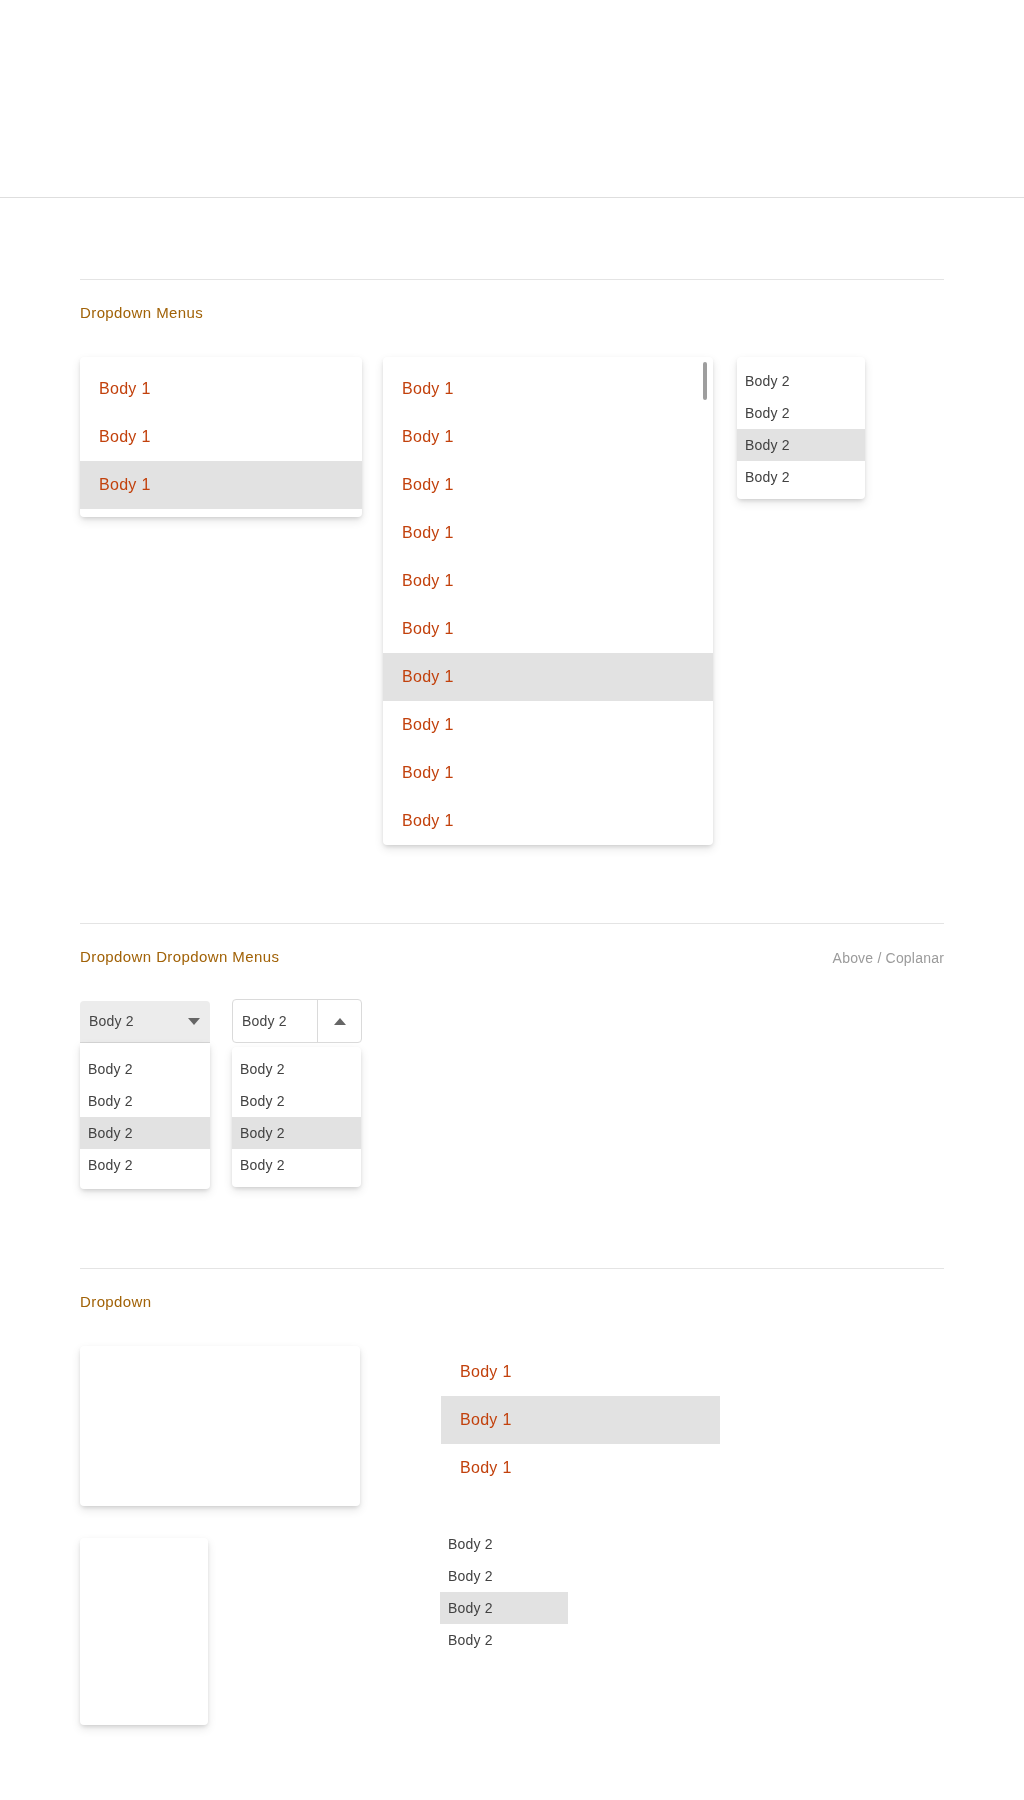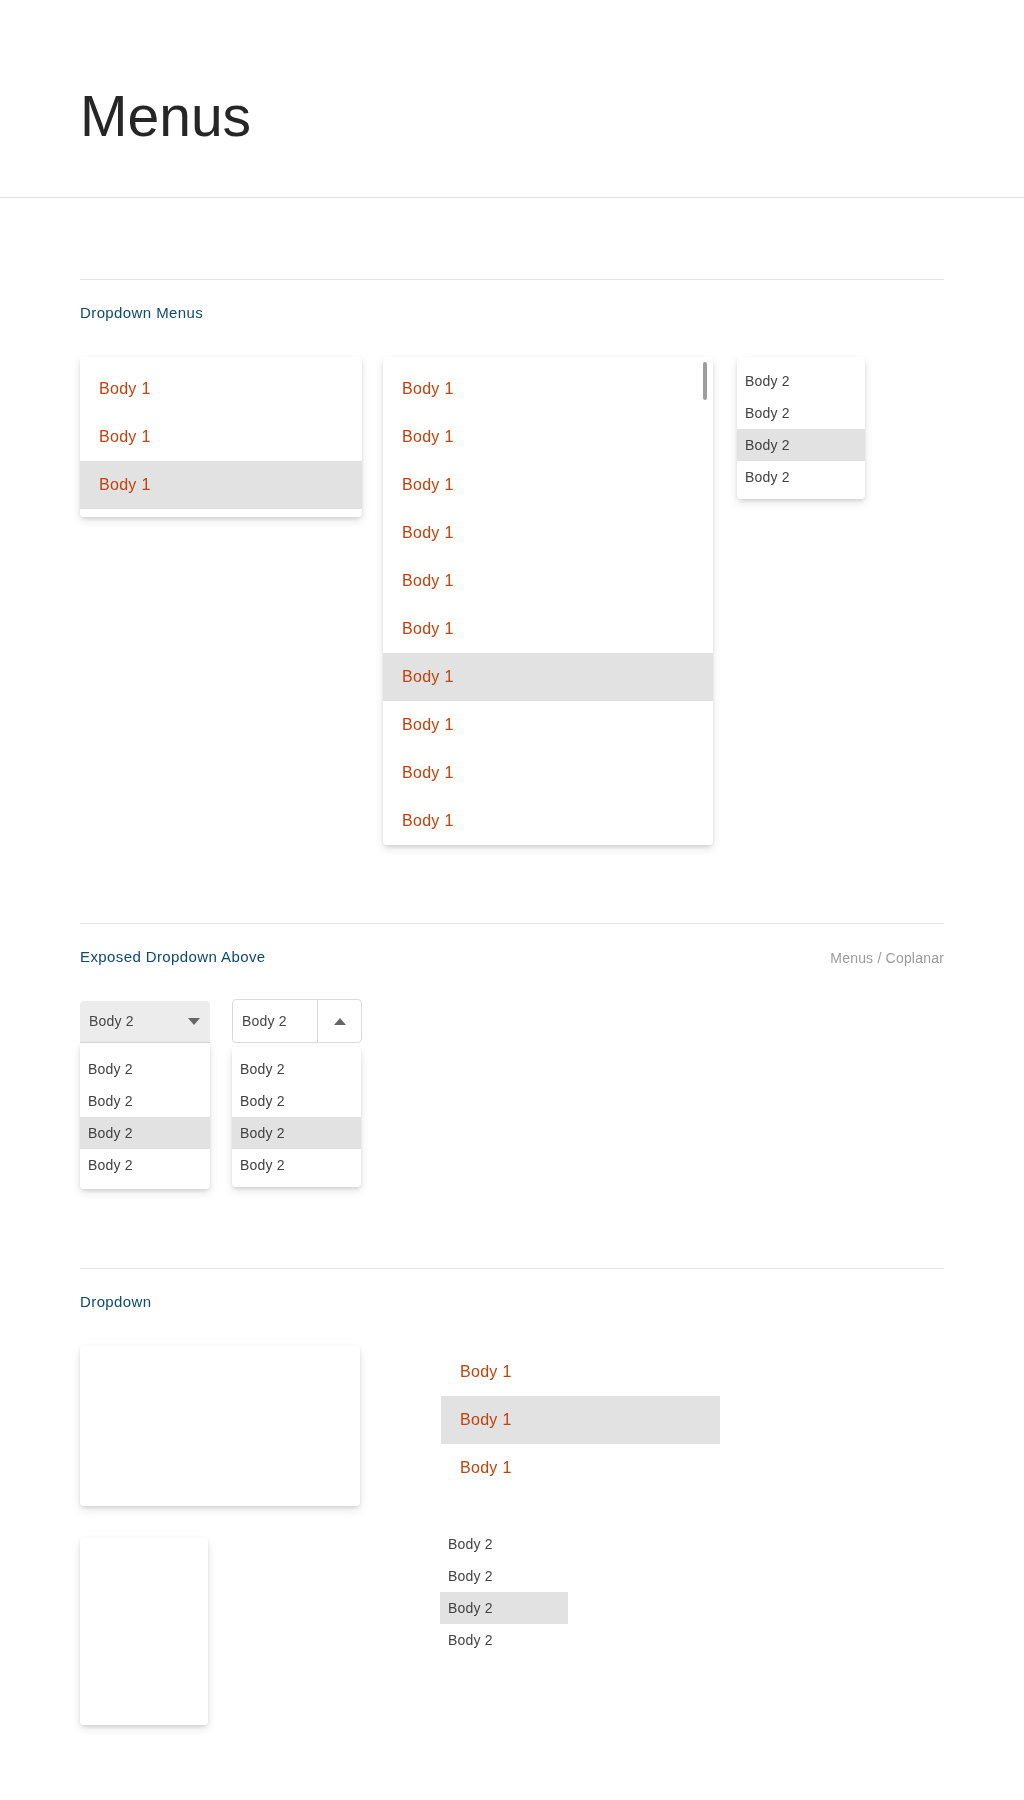--- a/index.html
+++ b/index.html
@@ -15,21 +15,21 @@
     position:absolute;left:80px;top:88px;margin:0;
     font-size:57px;line-height:57px;font-weight:400;color:#262626;letter-spacing:0;
   }
   .divider-full{position:absolute;left:0;right:0;top:197px;height:1px;background:#dedede;}
 
   
   .sec-divider{position:absolute;left:80px;width:864px;height:1px;background:#e4e4e4;}
   #div1{top:279px;} #div2{top:923px;} #div3{top:1268px;}
   .sec-label{
     position:absolute;left:80px;font-size:15px;line-height:16px;
-    color:#0c4a6e;letter-spacing:.4px;
+    color:#a16207;letter-spacing:.4px;
   }
   #lbl1{top:305px;} #lbl2{top:949px;} #lbl3{top:1294px;}
   #hint{
     position:absolute;top:950px;left:80px;width:864px;text-align:right;
     font-size:14px;line-height:16px;color:#9b9b9b;letter-spacing:.2px;
   }
 
   
   .card{
     position:absolute;background:#fff;border-radius:4px;
@@ -83,21 +83,20 @@
   #cardA{left:80px;top:1346px;width:280px;height:160px;}
   #cardB{left:80px;top:1538px;width:128px;height:187px;}
   #elist1{position:absolute;left:441px;top:1348px;width:279px;}
   #elist2{position:absolute;left:440px;top:1528px;width:128px;}
 </style>
 </head>
 <body>
 
 <div class="canvas">
 
-  <h1 id="page-title">Menus</h1>
   <div class="divider-full"></div>
 
   <div class="sec-divider" id="div1"></div>
   <div class="sec-label" id="lbl1">Dropdown Menus</div>
 
   <div class="card list-lg" id="card1">
       <div class="mi">Body 1</div>
       <div class="mi">Body 1</div>
       <div class="mi sel">Body 1</div>
     </div>
@@ -117,22 +116,22 @@
     </div>
 
   <div class="card list-sm" id="card3">
       <div class="mi">Body 2</div>
       <div class="mi">Body 2</div>
       <div class="mi sel">Body 2</div>
       <div class="mi">Body 2</div>
     </div>
 
   <div class="sec-divider" id="div2"></div>
-  <div class="sec-label" id="lbl2">Exposed Dropdown Above</div>
-  <div id="hint">Menus / Coplanar</div>
+  <div class="sec-label" id="lbl2">Dropdown Dropdown Menus</div>
+  <div id="hint">Above / Coplanar</div>
 
   <div id="exp-filled">
     <div class="hdr-filled">
       <span class="exp-value">Body 2</span>
       <span class="arr down"></span>
     </div>
     <div class="card list-sm menu-f">
         <div class="mi">Body 2</div>
         <div class="mi">Body 2</div>
         <div class="mi sel">Body 2</div>

